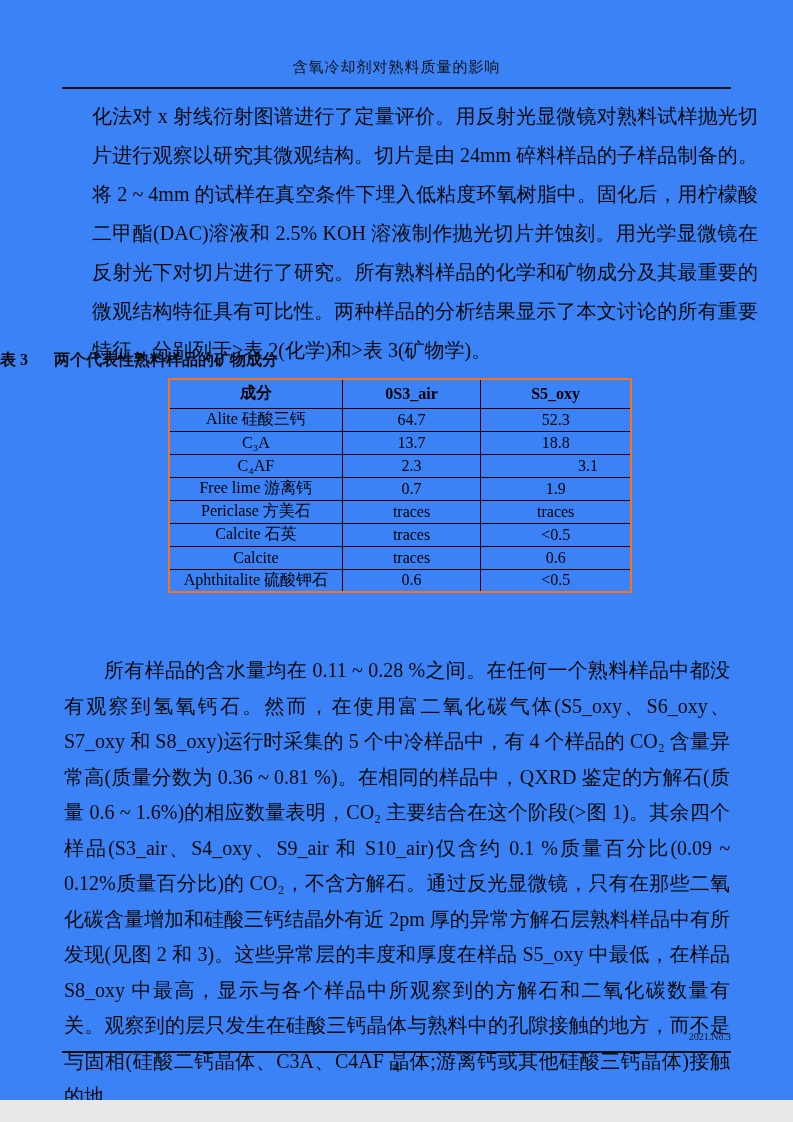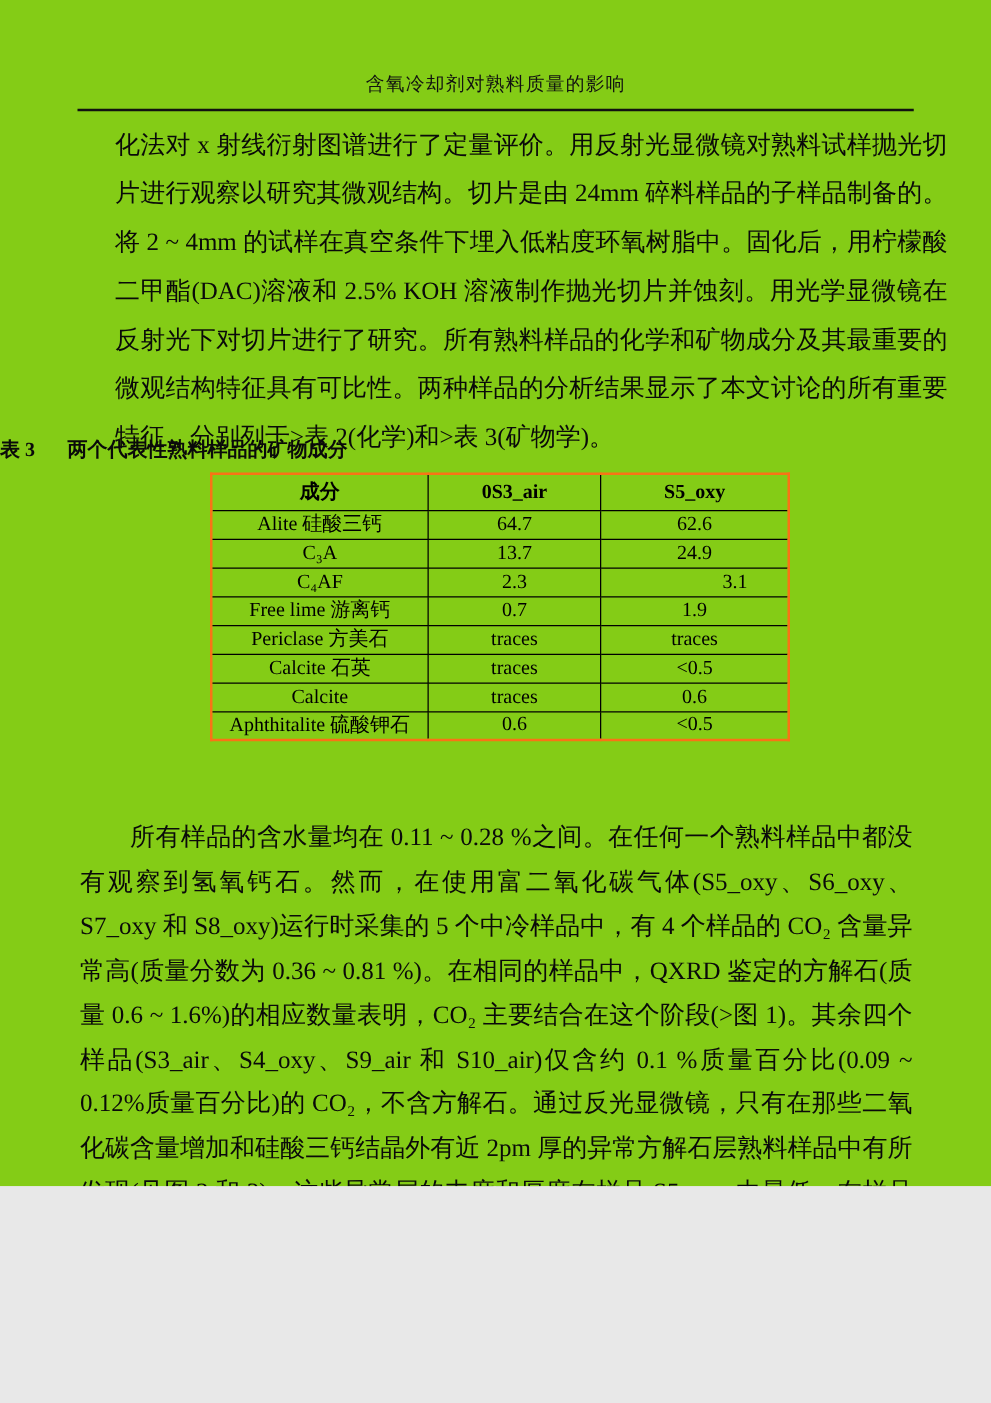--- a/index.html
+++ b/index.html
@@ -1,22 +1,22 @@
 <!DOCTYPE html>
 <html><head>
 <meta charset="utf-8">
 <style>
   * { margin: 0; padding: 0; box-sizing: border-box; }
   html, body { background: #e8e8e8; }
   .page {
     position: relative;
     width: 793px;
-    height: 949px;
+    height: 1100px;
     margin: 0 auto;
-    background: #84cc16;
+    background: #3b82f6;
     font-family: "Liberation Serif", "DejaVu Serif", serif;
     color: #000000;
     overflow: hidden;
   }
   .running-title {
     position: absolute;
     top: 58px; left: 0; right: 0;
     text-align: center;
     font-size: 15px;
     letter-spacing: 1px;
@@ -119,28 +119,28 @@
       <tr>
         <th>成分</th>
         <th>0S3_air</th>
         <th>S5_oxy</th>
       </tr>
     </thead>
     <tbody>
     <tr>
       <td>Alite 硅酸三钙</td>
       <td>64.7</td>
-      <td>62.6</td>
+      <td>52.3</td>
     </tr>
 
 
     <tr>
       <td>C₃A</td>
       <td>13.7</td>
-      <td>24.9</td>
+      <td>18.8</td>
     </tr>
 
     <tr>
       <td>C₄AF</td>
       <td>2.3</td>
       <td style="text-align: right; padding-right: 32px;">3.1</td>
     </tr>
 
     <tr>
       <td>Free lime 游离钙</td>

